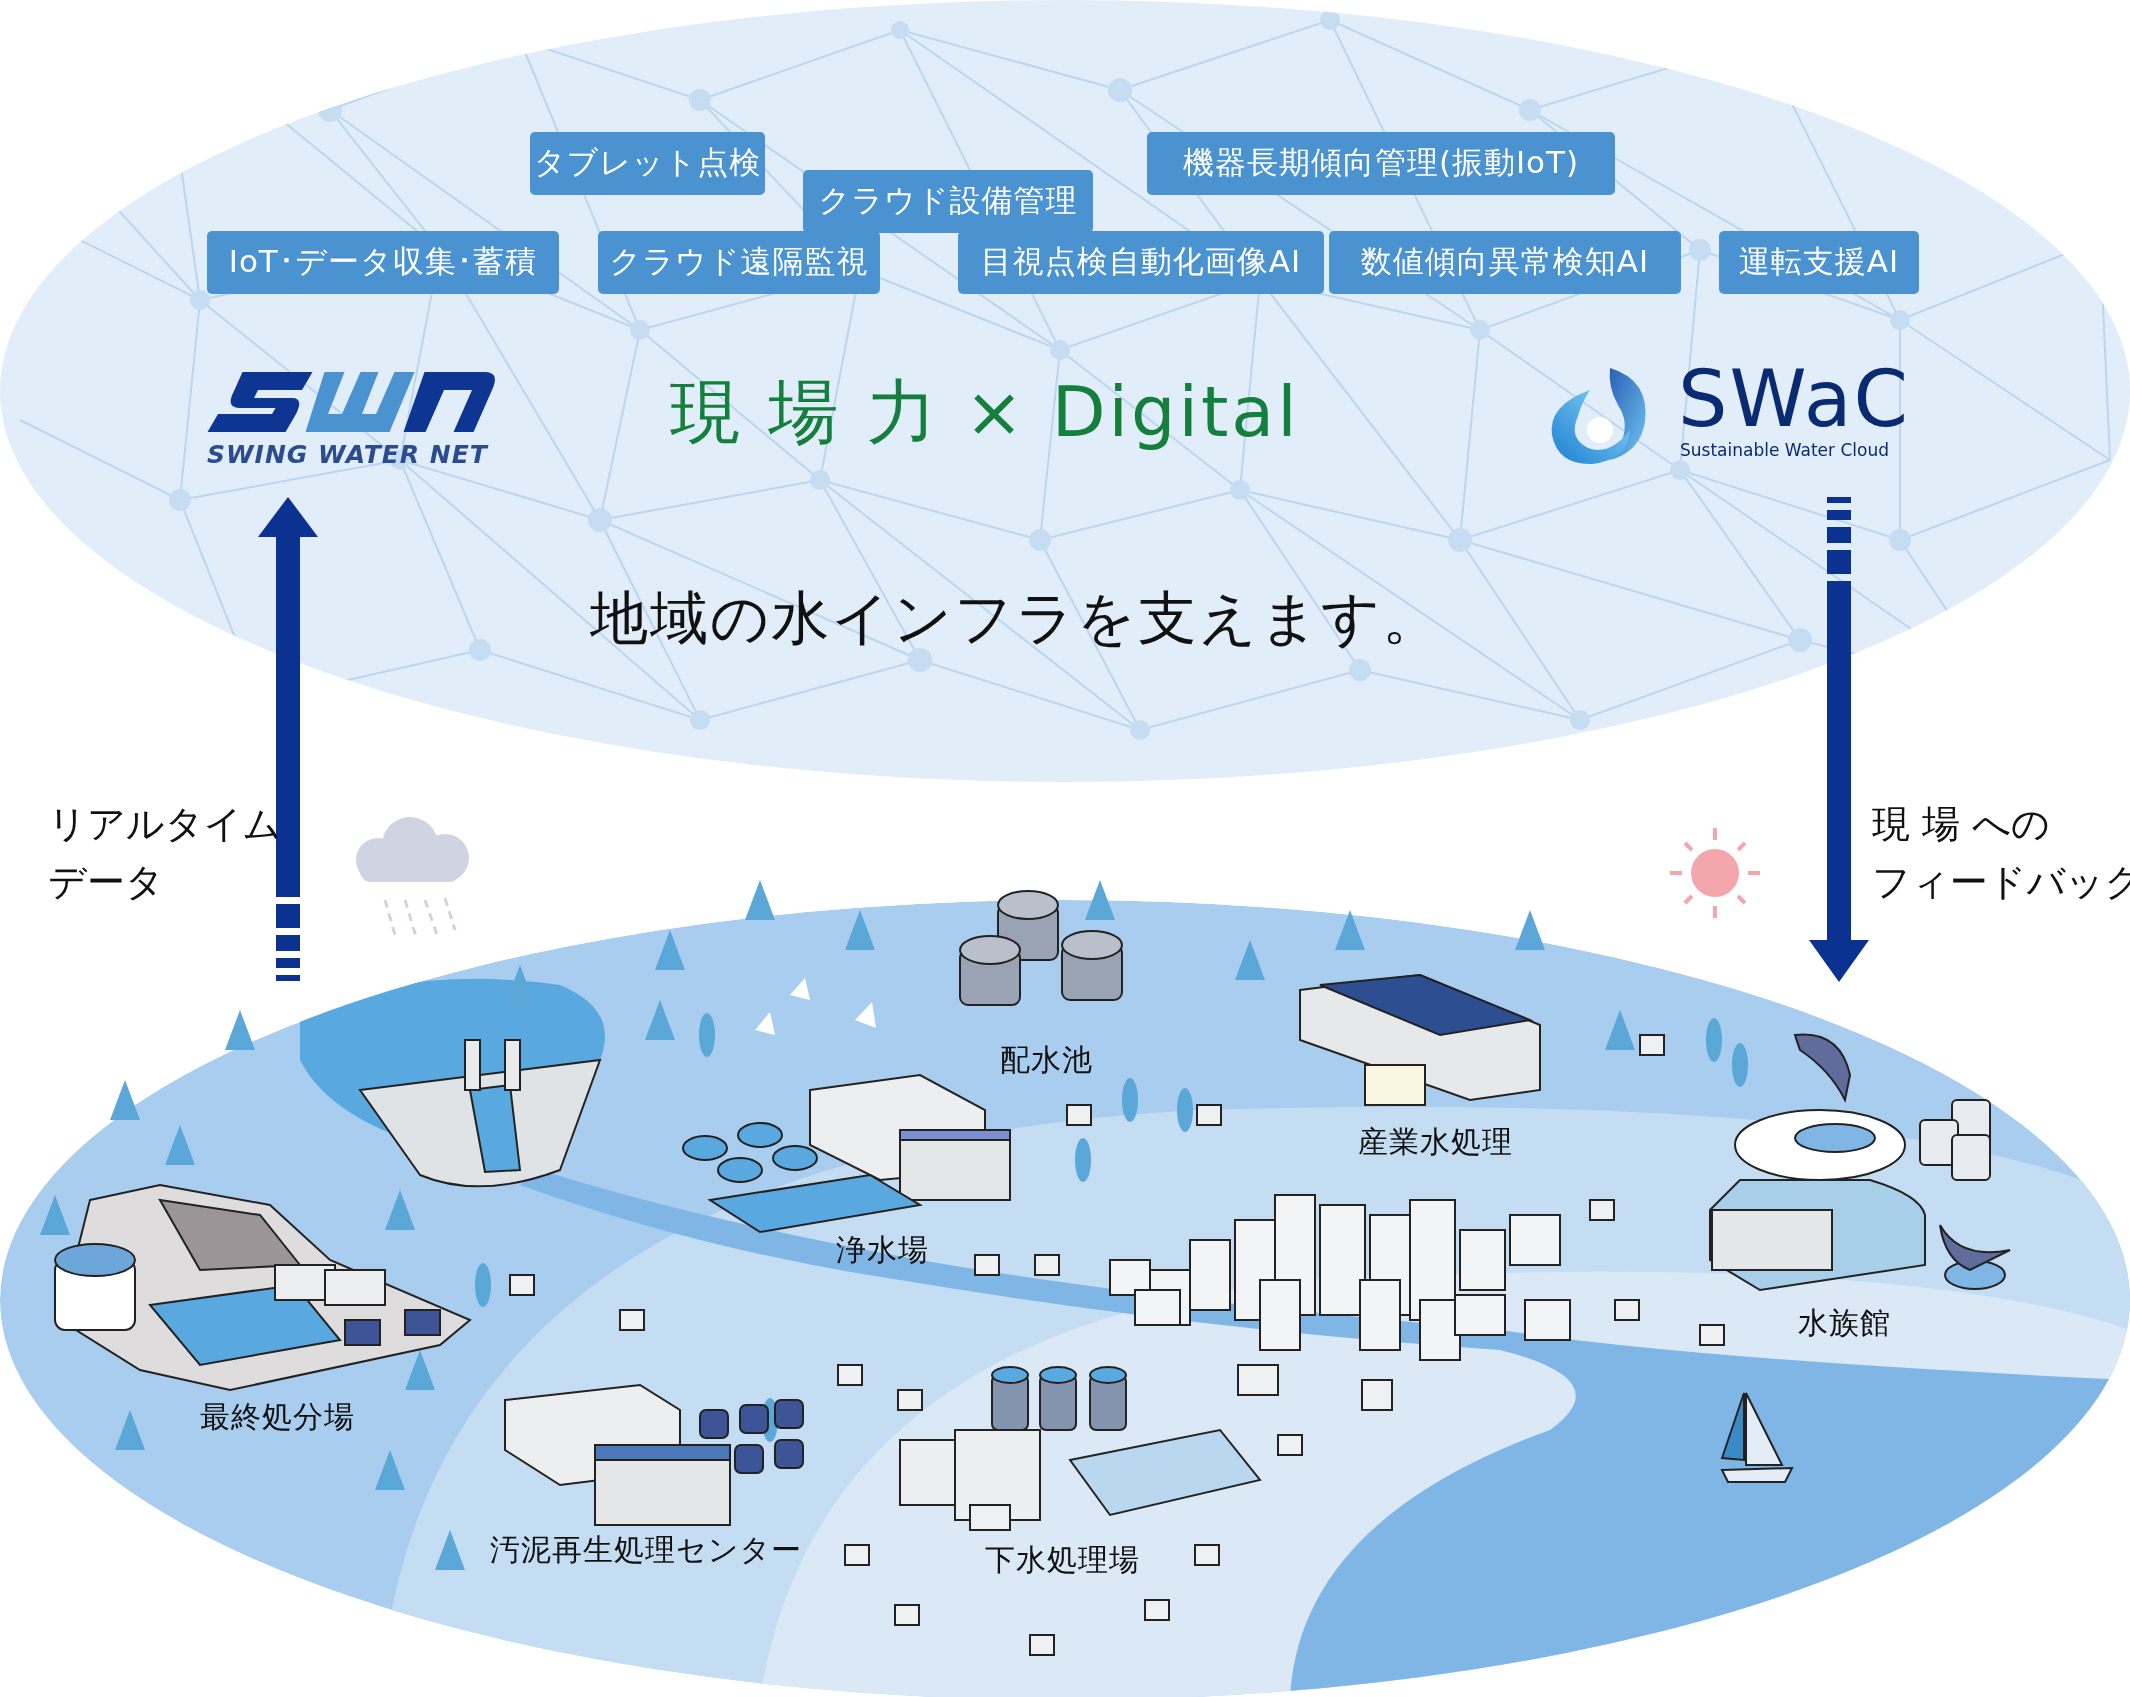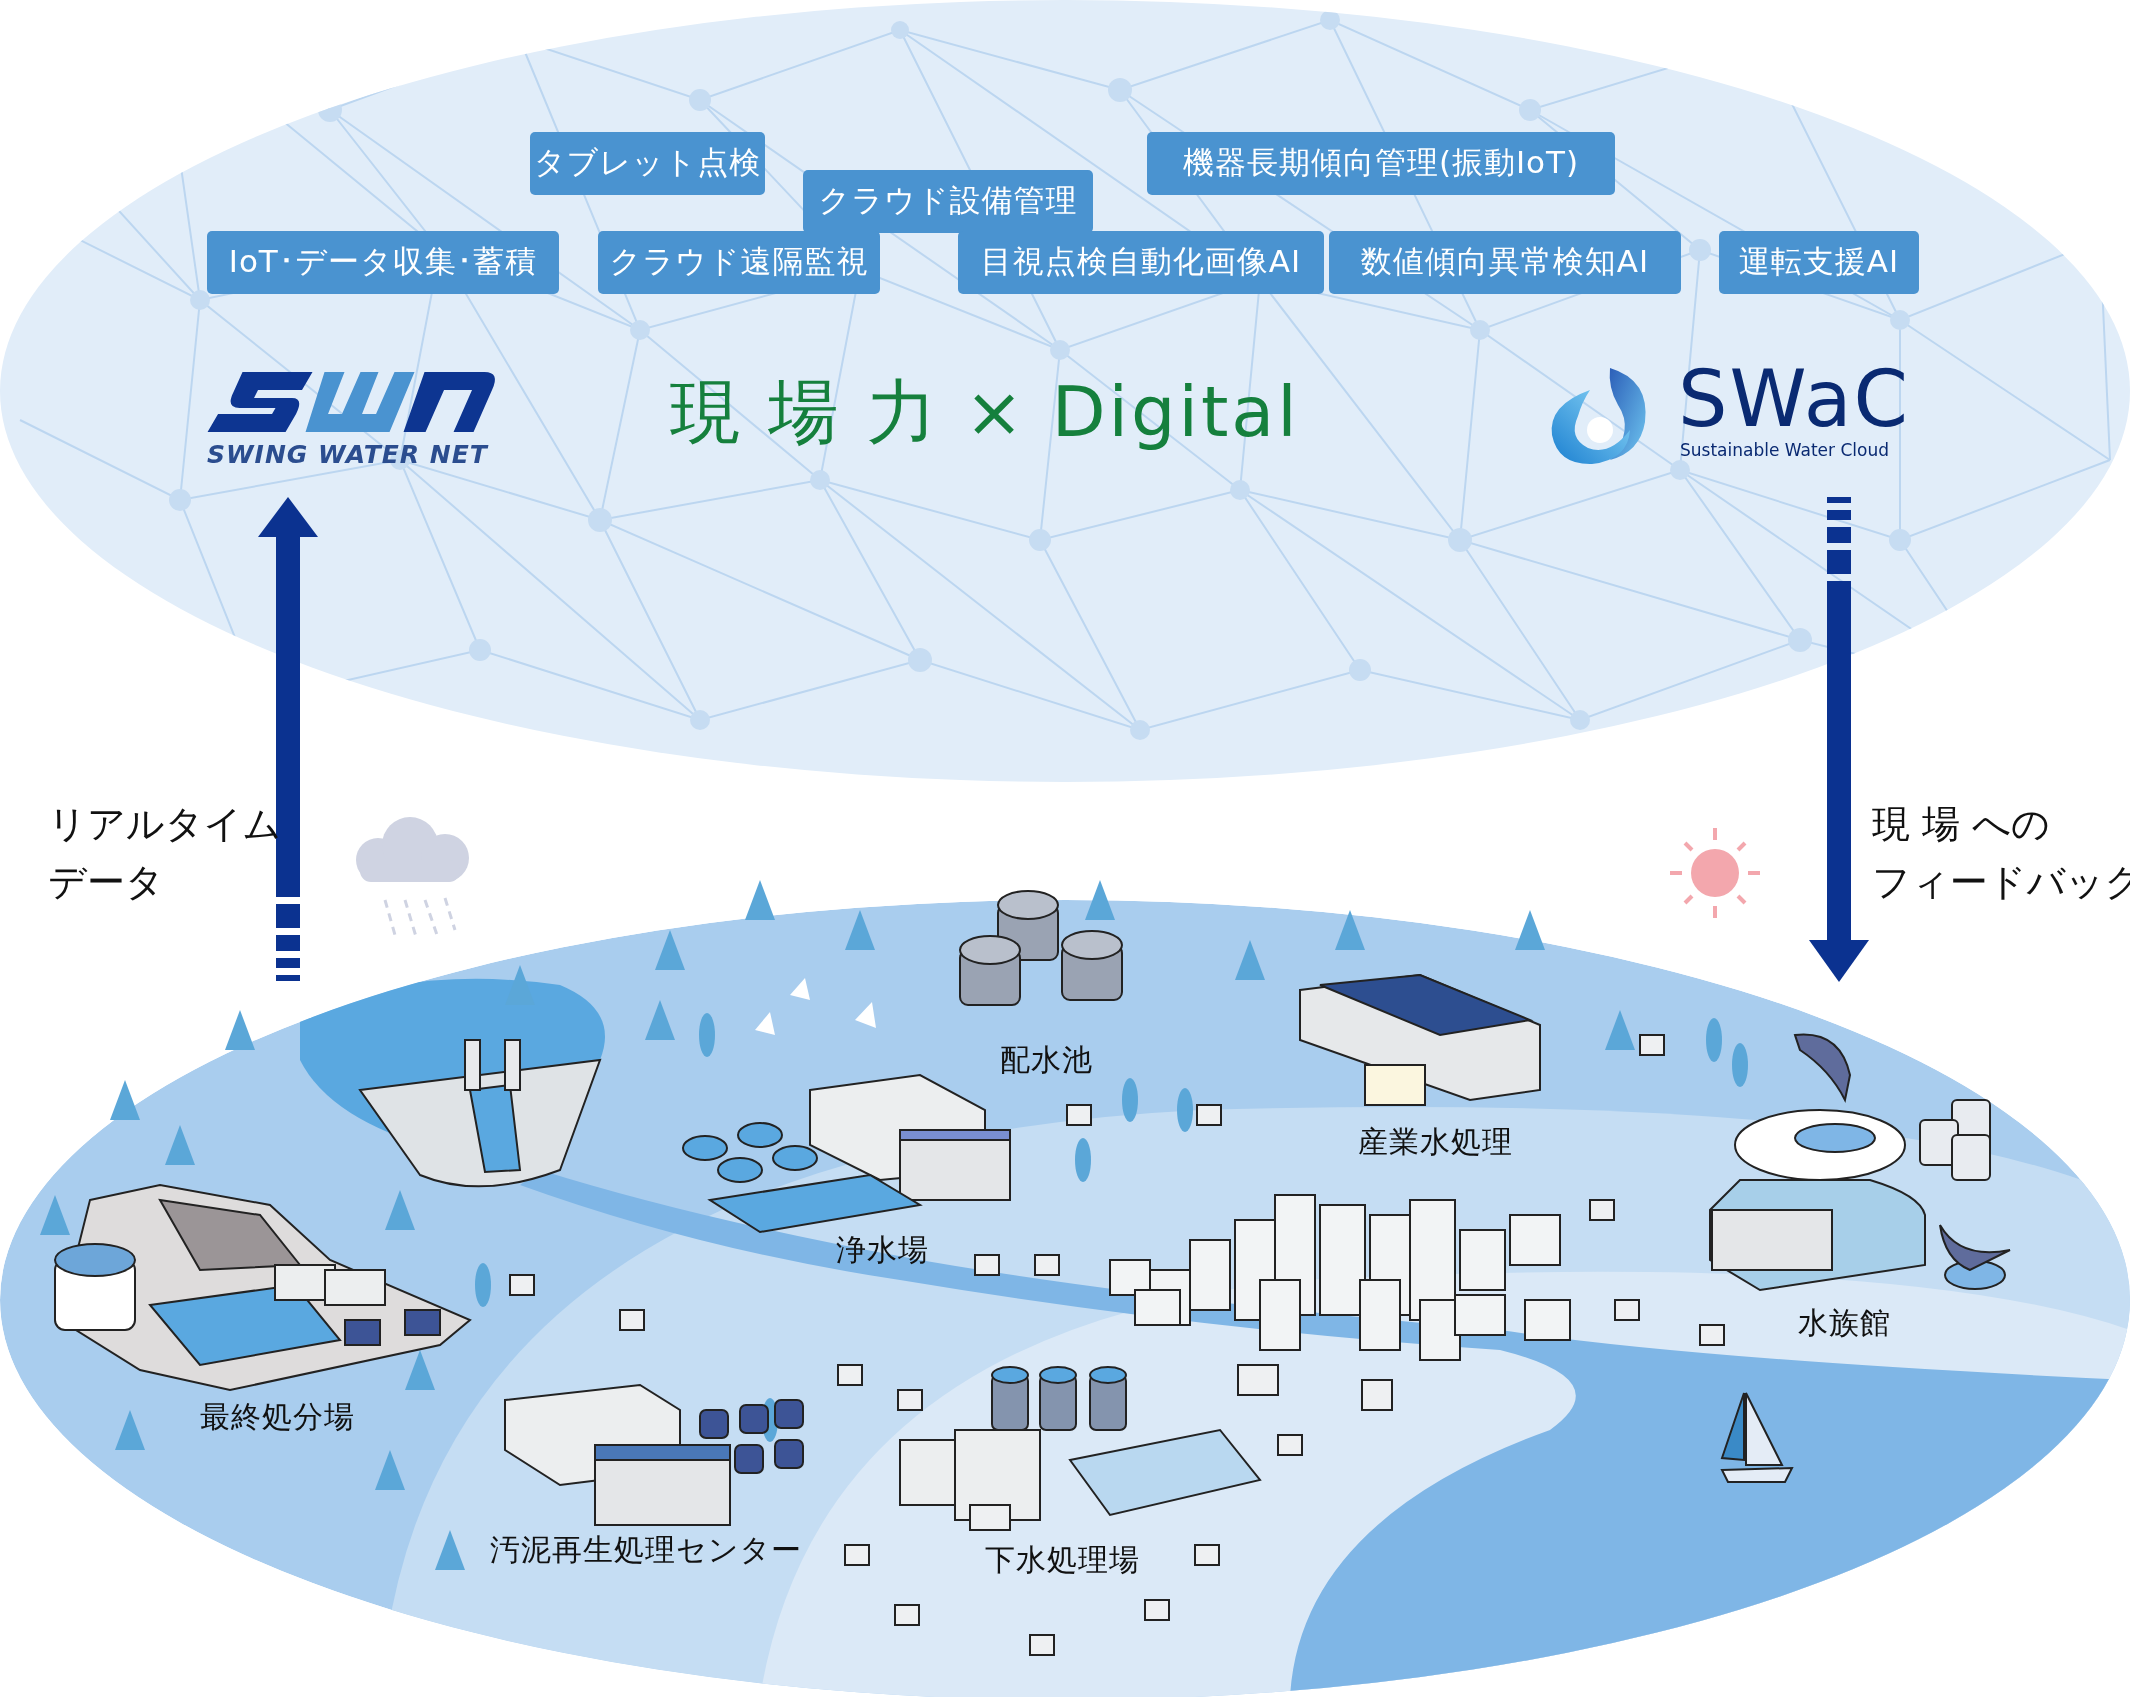--- a/index.html
+++ b/index.html
@@ -122,20 +122,21 @@
           </linearGradient>
       </defs>
       <path d="M80 8 Q120 20 115 62 Q110 92 80 100 Q105 70 88 45 Q78 28 80 8 Z" fill="url(#g1)"></path>
       <path d="M60 30 Q18 45 22 75 Q28 105 62 104 Q98 100 100 70 Q80 96 58 88 Q38 78 48 56 Q52 42 60 30 Z" fill="url(#g2)"></path>
       <circle cx="70" cy="70" r="13" fill="#ffffff"></circle>
     </svg>
     <div class="swac-text">SWaC</div>
     <div class="swac-sub">Sustainable Water Cloud</div>
   </div>
 
+  <div class="tagline">地域の水インフラを支えます。</div>
 </div>
 
 <svg class="abs" style="left:0;top:0" width="2130" height="1697">
   <defs>
     <clipPath id="mapclip">
         <ellipse cx="1065" cy="1300" rx="1065" ry="400"></ellipse>
       </clipPath>
   </defs>
   <g clip-path="url(#mapclip)">
     <ellipse cx="1065" cy="1300" rx="1065" ry="400" fill="#a9cdee"></ellipse>

